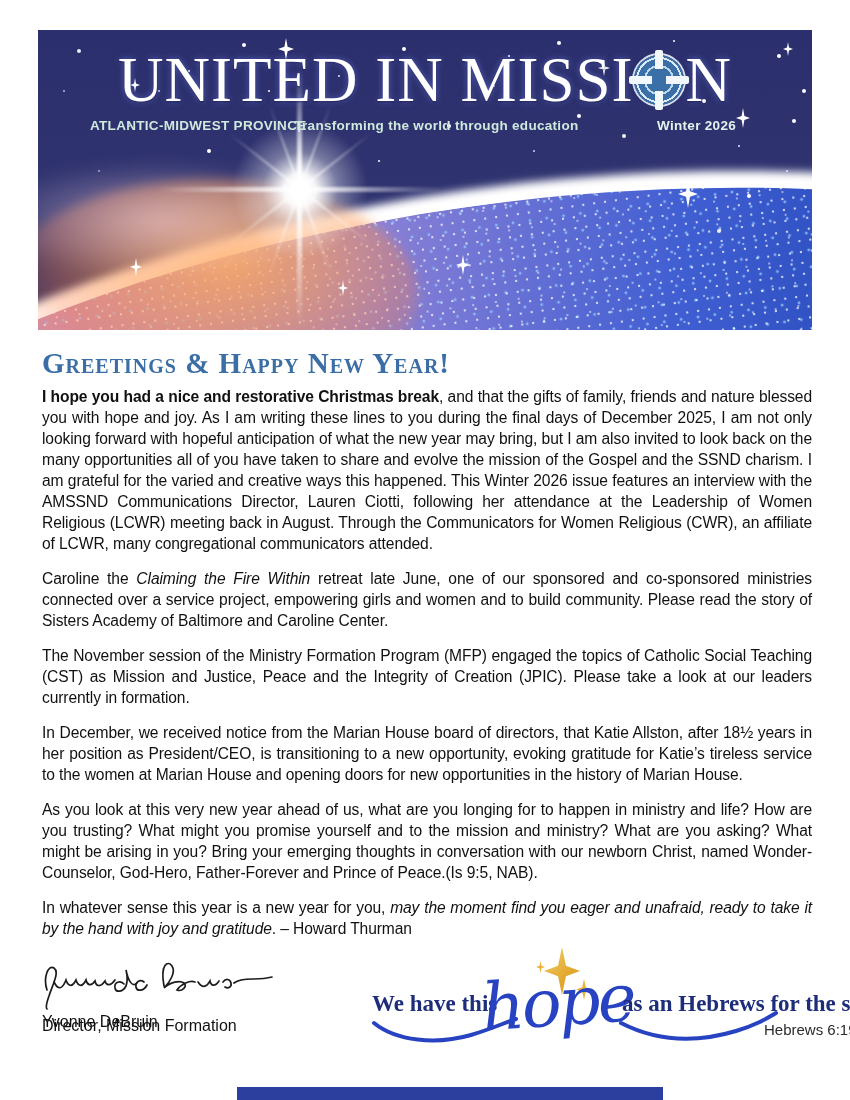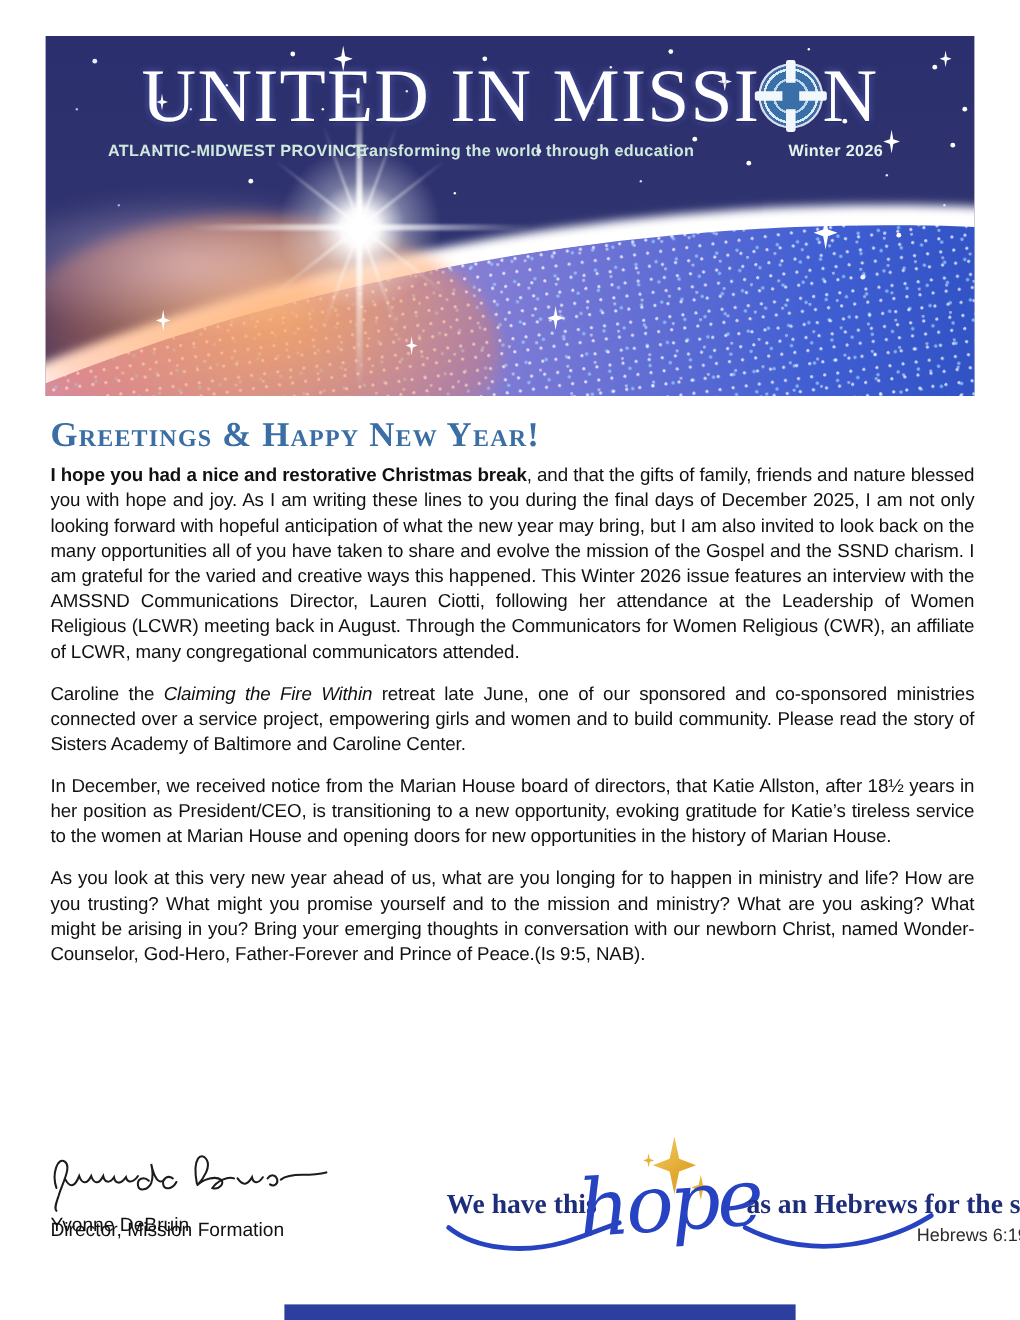--- a/index.html
+++ b/index.html
@@ -192,22 +192,24 @@
       <span class="sub-tagline">Transforming the world through education</span>
       <span class="sub-issue">Winter 2026</span>
     </div>
   </div>
 
   <div class="heading" style="color: rgb(58, 110, 165);">Greetings &amp; Happy New Year!</div>
 
   <div class="body-copy">
       <p><span class="b">I hope you had a nice and restorative Christmas break</span><span>, and that the gifts of family, friends and nature blessed you with hope and joy. As I am writing these lines to you during the final days of December 2025, I am not only looking forward with hopeful anticipation of what the new year may bring, but I am also invited to look back on the many opportunities all of you have taken to share and evolve the mission of the Gospel and the SSND charism. I am grateful for the varied and creative ways this happened. This Winter 2026 issue features an interview with the AMSSND Communications Director, Lauren Ciotti, following her attendance at the Leadership of Women Religious (LCWR) meeting back in August. Through the Communicators for Women Religious (CWR), an affiliate of LCWR, many congregational communicators attended.</span></p>
       <p><span>Caroline the </span><span class="i">Claiming the Fire Within</span><span> retreat late June, one of our sponsored and co-sponsored ministries connected over a service project, empowering girls and women and to build community. Please read the story of Sisters Academy of Baltimore and Caroline Center.</span></p>
+      <p><span>The November session of the Ministry Formation Program (MFP) engaged the topics of Catholic Social Teaching (CST) as Mission and Justice, Peace and the Integrity of Creation (JPIC). Please take a look at our leaders currently in formation.</span></p>
       <p><span>In December, we received notice from the Marian House board of directors, that Katie Allston, after 18½ years in her position as President/CEO, is transitioning to a new opportunity, evoking gratitude for Katie’s tireless service to the women at Marian House and opening doors for new opportunities in the history of Marian House.</span></p>
       <p><span>As you look at this very new year ahead of us, what are you longing for to happen in ministry and life? How are you trusting? What might you promise yourself and to the mission and ministry? What are you asking? What might be arising in you? Bring your emerging thoughts in conversation with our newborn Christ, named Wonder-Counselor, God-Hero, Father-Forever and Prince of Peace.(Is 9:5, NAB).</span></p>
+      <p><span>In whatever sense this year is a new year for you, </span><span class="i">may the moment find you eager and unafraid, ready to take it by the hand with joy and gratitude</span><span>. – Howard Thurman</span></p>
     </div>
 
   <svg class="sig-svg" width="235" height="58" viewBox="0 0 235 58">
     <g fill="none" stroke="#1c1c1c" stroke-width="1.7" stroke-linecap="round">
       <path d="M7,38 C3,26 8,12 14,16 C20,20 12,34 9,44 C7,50 5,55 7,57"></path>
       <path d="M14,30 C18,38 22,38 26,28 C28,34 32,36 36,28 C38,34 42,36 46,28 C47,33 51,35 55,29 C56,34 60,36 65,29 C66,33 70,35 75,28"></path>
       <path d="M84,32 C80,28 74,30 75,36 C76,41 83,40 86,34 C88,28 87,22 86,18 C88,28 92,36 97,31"></path>
       <path d="M104,30 C100,27 95,30 96,35 C97,40 104,39 107,33"></path>
       <path d="M124,34 C120,12 128,8 132,14 C136,20 130,30 124,36 C130,30 140,28 144,31 C148,34 142,40 137,38 C141,32 150,28 155,30"></path>
       <path d="M158,30 C162,36 166,36 170,29 C171,34 175,35 179,29"></path>

